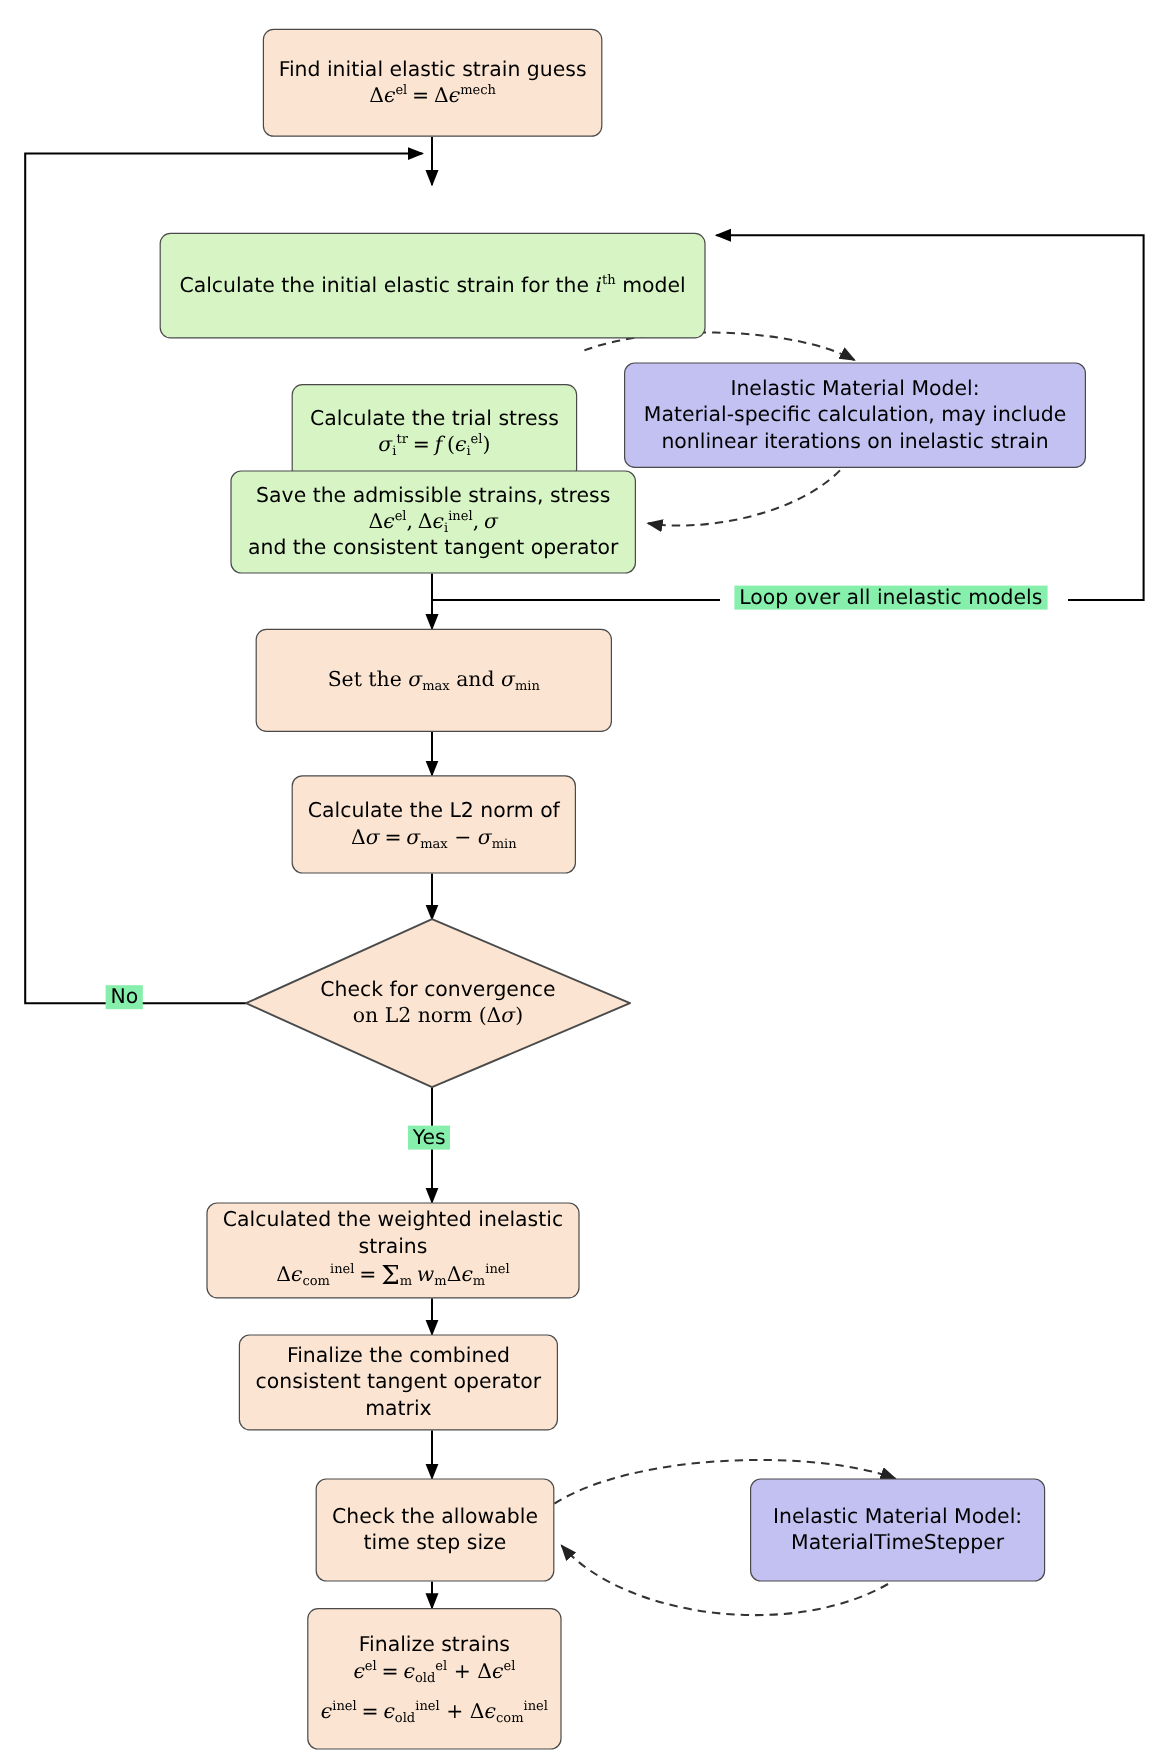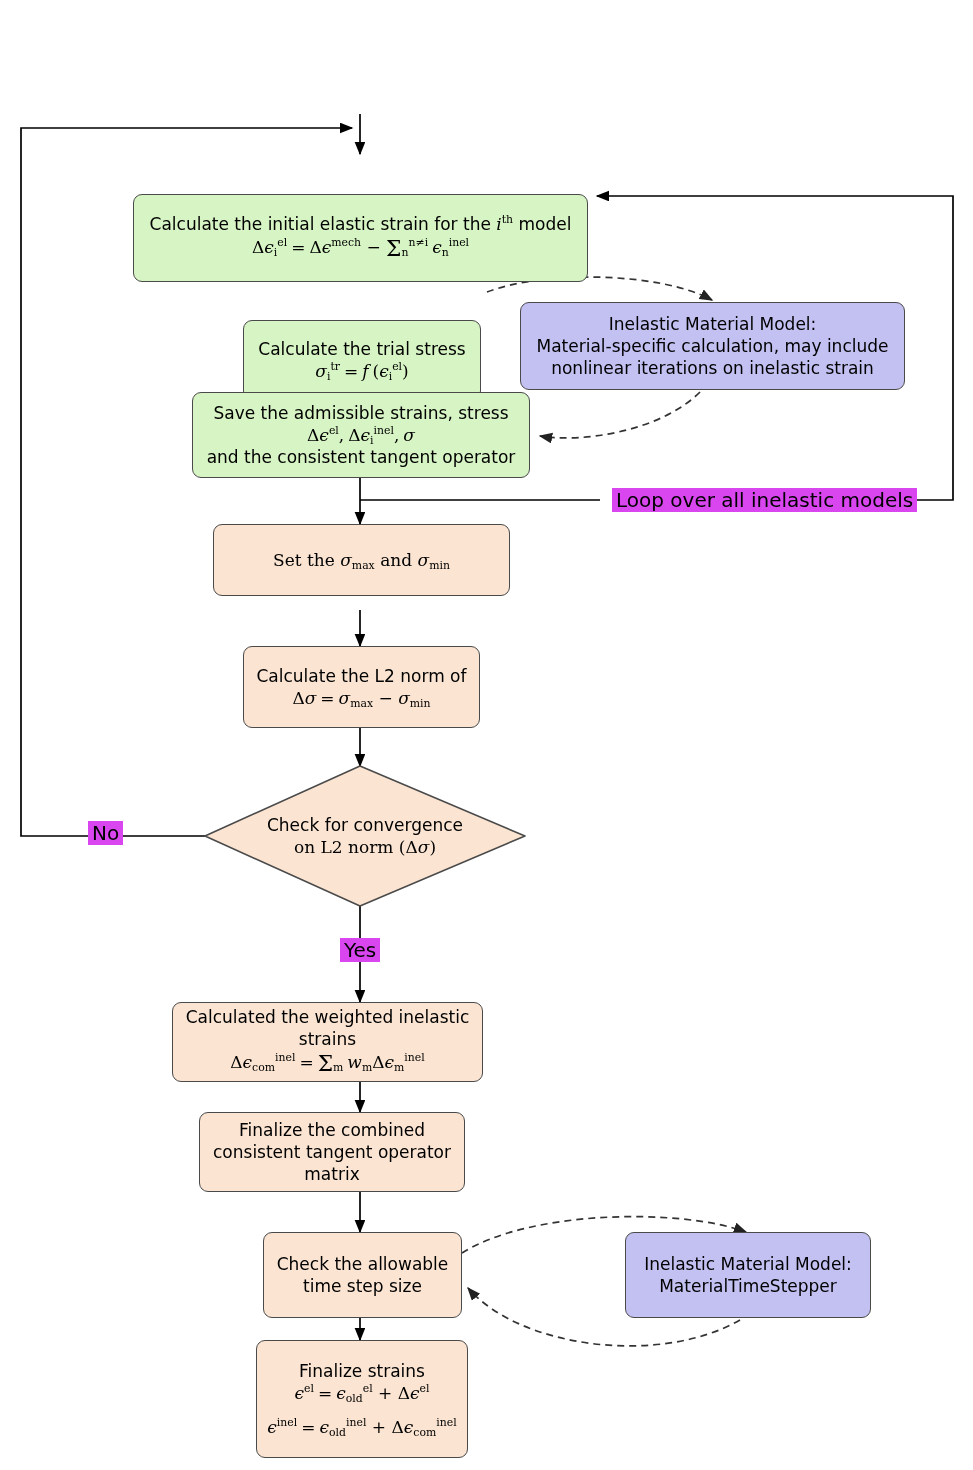--- a/index.html
+++ b/index.html
@@ -54,23 +54,23 @@
     display: flex;
     align-items: center;
     justify-content: center;
     text-align: center;
     font-size: 17px;
     line-height: 1.30;
     color: #000;
   }
   .edge-label {
     position: absolute;
-    font-size: 20px;
+    font-size: 17px;
     color: #000;
-    background: #d946ef;
+    background: #86efac;
     padding: 0 4px;
     white-space: nowrap;
   }
   
   i.v { font-family: "DejaVu Serif", serif; font-style: italic; }
   .op { font-family: "DejaVu Serif", serif; font-style: normal; }
   .mser { font-family: "DejaVu Serif", serif; font-style: normal; }
   sub, sup {
     font-family: "DejaVu Serif", serif;
     font-size: 0.64em;
@@ -130,28 +130,33 @@
 
     <path d="M462,1253 C530,1210 680,1208 746,1232" stroke="#333" stroke-width="1.7" fill="none" stroke-dasharray="7,5" marker-end="url(#arrowd)"></path>
 
     <path d="M740,1320 C660,1366 520,1348 468,1288" stroke="#333" stroke-width="1.7" fill="none" stroke-dasharray="7,5" marker-end="url(#arrowd)"></path>
 
     <path d="M360,1318 L360,1340" stroke="#000" stroke-width="1.7" fill="none" marker-end="url(#arrow)"></path>
 
     <polygon points="360,766 525,836 360,906 205,836" fill="#fbe5d2" stroke="#4a4a4a" stroke-width="1.6" stroke-linejoin="round"></polygon>
   </svg>
 
+  <div class="node tan" style="left:219px; top:24px; width:283px; height:90px;">
+    <div class="inner">
+      <div>Find initial elastic strain guess</div>
+      <div class="mathline">
+        <span class="op">Δ</span><i class="v">ϵ</i><sup>el</sup><span class="gap"></span>=<span class="gap"></span><span class="op">Δ</span><i class="v">ϵ</i><sup>mech</sup>
+      </div>
+    </div>
+  </div>
 
   <div class="node green" style="left:133px; top:156px; width:455px; height:88px;margin-top:38px;">
     <div class="inner">
       <div>
         <span>Calculate the initial elastic strain for the </span><i class="v">i</i><sup class="mser">th</sup><span> model</span>
-      </div>
-      <div class="mathline">
-        <span class="op">Δ</span><i class="v">ϵ</i><sub>i</sub><sup>el</sup><span class="gap"></span>=<span class="gap"></span><span class="op">Δ</span><i class="v">ϵ</i><sup>mech</sup> − <span class="bigsum op">Σ</span><sub>n</sub><sup>n≠i</sup><span class="gap"></span><i class="v">ϵ</i><sub>n</sub><sup>inel</sup>
       </div>
     </div>
   </div>
 
   <div class="node green" style="left:243px; top:277px; width:238px; height:80px;margin-top:43px;">
     <div class="inner">
       <div>Calculate the trial stress</div>
       <div class="mathline">
         <i class="v">σ</i><sub>i</sub><sup>tr</sup><span class="gap"></span>=<span class="gap"></span><i class="v">f</i><span class="gap"></span><span class="op">(</span><i class="v">ϵ</i><sub>i</sub><sup>el</sup><span class="op">)</span>
       </div>
@@ -169,21 +174,21 @@
   <div class="node green" style="left:192px; top:392px; width:338px; height:86px;">
     <div class="inner">
       <div>Save the admissible strains, stress</div>
       <div class="mathline">
         <span class="op">Δ</span><i class="v">ϵ</i><sup>el</sup>,<span class="gap"></span><span class="op">Δ</span><i class="v">ϵ</i><sub>i</sub><sup>inel</sup>,<span class="gap"></span><i class="v">σ</i>
       </div>
       <div>and the consistent tangent operator</div>
     </div>
   </div>
 
-  <div class="node tan" style="left:213px; top:524px; width:297px; height:72px;">
+  <div class="node tan" style="left:213px; top:524px; width:297px; height:86px;">
     <div class="inner">
       <div class="mathline">
         <span class="mser">Set the </span><i class="v">σ</i><sub>max</sub><span class="mser"> and </span><i class="v">σ</i><sub>min</sub>
       </div>
     </div>
   </div>
 
   <div class="node tan" style="left:243px; top:646px; width:237px; height:82px;">
     <div class="inner">
       <div>Calculate the L2 norm of</div>

